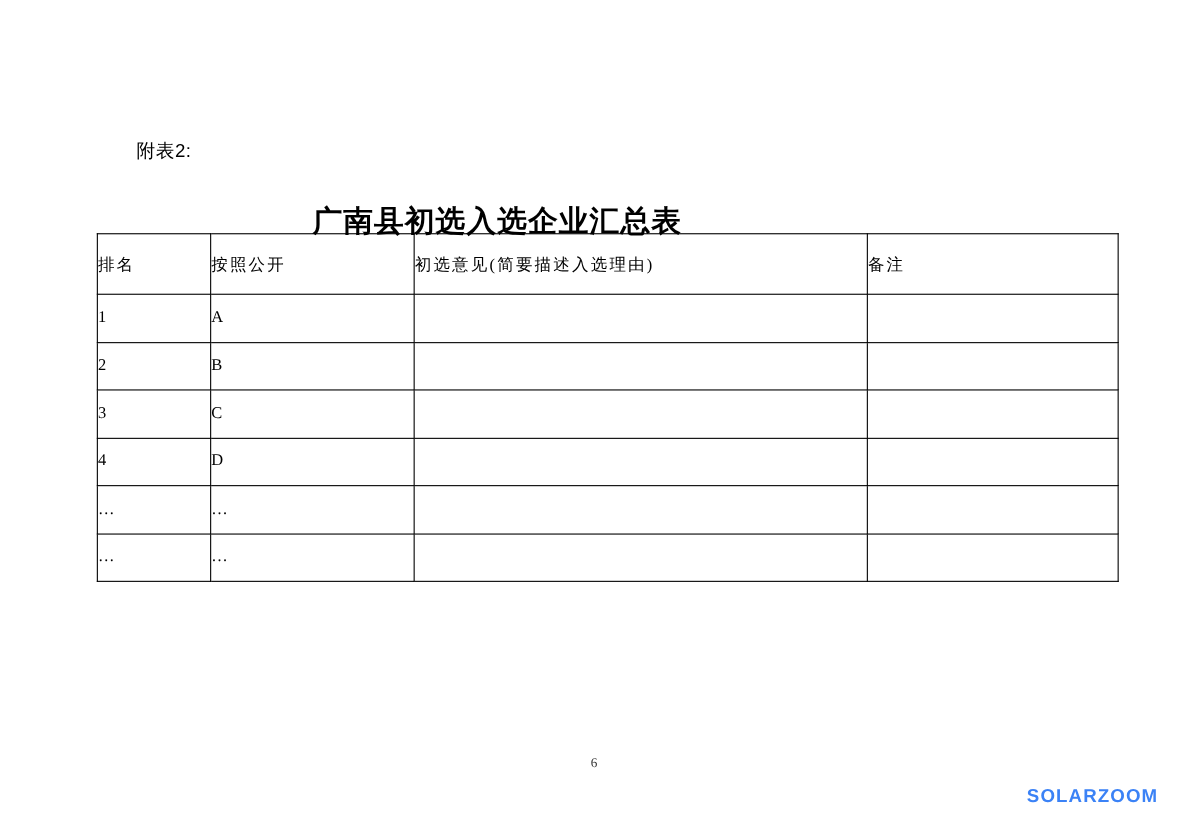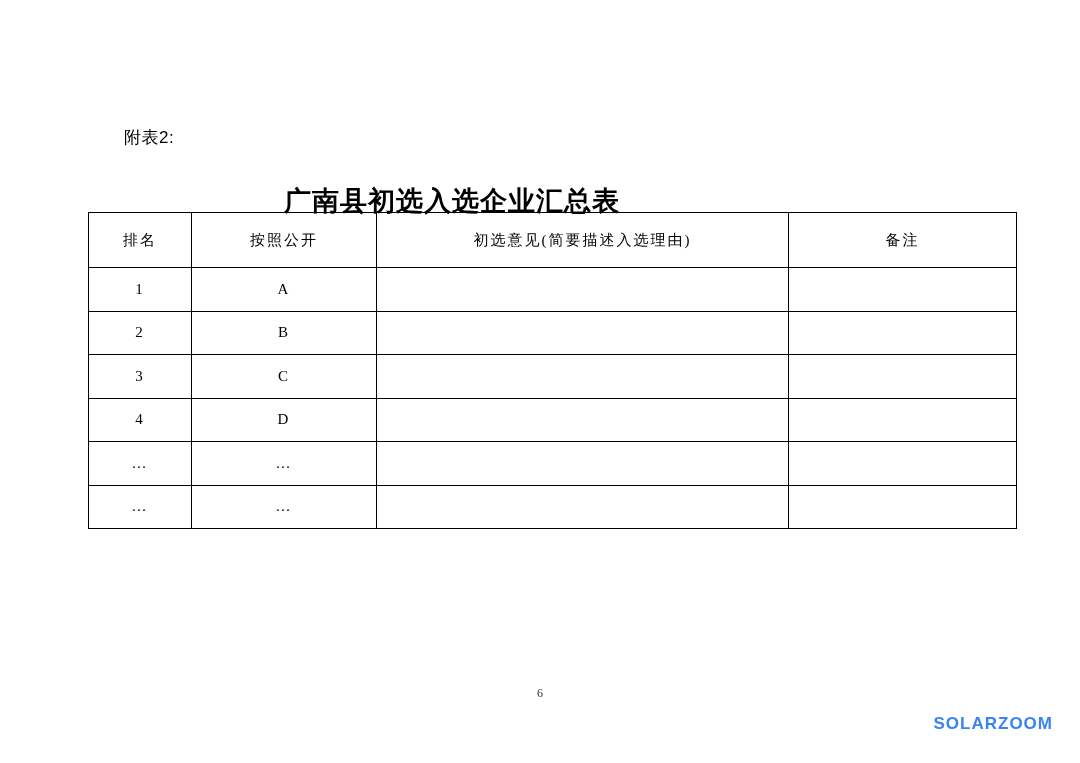--- a/index.html
+++ b/index.html
@@ -44,21 +44,21 @@
   table.main-table {
     position: absolute;
     left: 88px;
     top: 212px;
     width: 928px;
     border-collapse: collapse;
     table-layout: fixed;
   }
   table.main-table td, table.main-table th {
     border: 1px solid #000000;
-    text-align: center;
+    text-align: left;
     vertical-align: middle;
     font-weight: normal;
     font-family: "Liberation Serif", serif;
     font-size: 15px;
     letter-spacing: 2px;
     padding: 0;
   }
   table.main-table thead th {
     height: 54px;
   }

